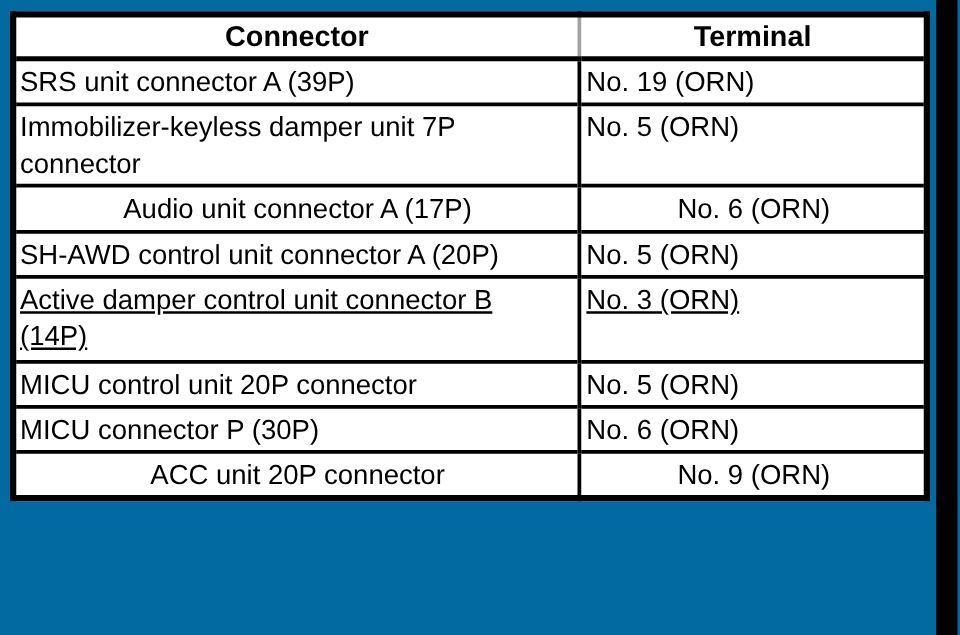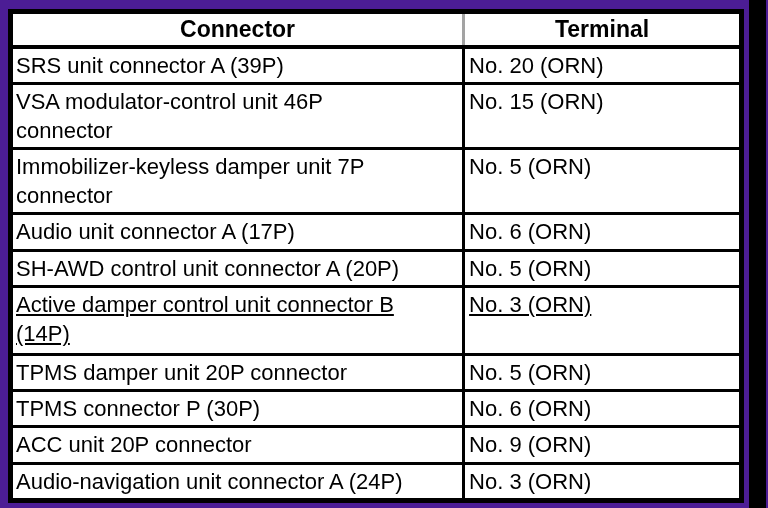--- a/index.html
+++ b/index.html
@@ -1,21 +1,21 @@
 <!DOCTYPE html>
 <html><head>
 <meta charset="utf-8">
 <style>
   * { margin: 0; padding: 0; box-sizing: border-box; }
   html, body { background: #ffffff; }
   .screen {
     position: relative;
     width: 768px;
     height: 508px;
-    background: #4c1d95;
+    background: #0369a1;
     overflow: hidden;
     font-family: "Liberation Sans", "DejaVu Sans", sans-serif;
     color: #000000;
   }
   .scrollbar {
     position: absolute;
     left: 749px;
     top: 0;
     width: 17px;
     height: 508px;
@@ -49,21 +49,21 @@
     line-height: 29px;
     vertical-align: top;
     padding: 2px 2px 2px 3px;
     border-top: 3px solid #000000;
     white-space: pre;
     overflow: hidden;
   }
   tbody td + td { border-left: 3px solid #000000; padding-left: 4px; }
   tr.h35 { height: 35px; }
   tr.h36 { height: 36px; }
-  tr.h37 { height: 37px; }
+  tr.h37 { height: 37px; text-align: center; }
   tr.h64 { height: 64px; }
   tr.h68 { height: 68px; text-decoration: underline; }
 </style>
 </head>
 <body>
 
 <div class="screen">
 
   <table class="conn-table">
     <colgroup>
@@ -72,59 +72,50 @@
       </colgroup>
     <thead>
       <tr>
         <th>Connector</th>
         <th>Terminal</th>
       </tr>
     </thead>
     <tbody>
       <tr class="h35">
         <td>SRS unit connector A (39P)</td>
-        <td>No. 20 (ORN)</td>
-      </tr>
-      <tr class="h64">
-        <td>VSA modulator-control unit 46P
-connector</td>
-        <td>No. 15 (ORN)</td>
+        <td>No. 19 (ORN)</td>
       </tr>
       <tr class="h64">
         <td>Immobilizer-keyless damper unit 7P
 connector</td>
         <td>No. 5 (ORN)</td>
       </tr>
       <tr class="h37">
         <td>Audio unit connector A (17P)</td>
         <td>No. 6 (ORN)</td>
       </tr>
       <tr class="h36">
         <td>SH-AWD control unit connector A (20P)</td>
         <td>No. 5 (ORN)</td>
       </tr>
       <tr class="h68">
         <td>Active damper control unit connector B
 (14P)</td>
         <td>No. 3 (ORN)</td>
       </tr>
       <tr class="h36">
-        <td>TPMS damper unit 20P connector</td>
+        <td>MICU control unit 20P connector</td>
         <td>No. 5 (ORN)</td>
       </tr>
       <tr class="h36">
-        <td>TPMS connector P (30P)</td>
+        <td>MICU connector P (30P)</td>
         <td>No. 6 (ORN)</td>
       </tr>
       <tr class="h37">
         <td>ACC unit 20P connector</td>
         <td>No. 9 (ORN)</td>
-      </tr>
-      <tr class="h36">
-        <td>Audio-navigation unit connector A (24P)</td>
-        <td>No. 3 (ORN)</td>
       </tr>
     </tbody>
   </table>
 
   <div class="scrollbar"></div>
 
 </div>
 
 </body></html>

